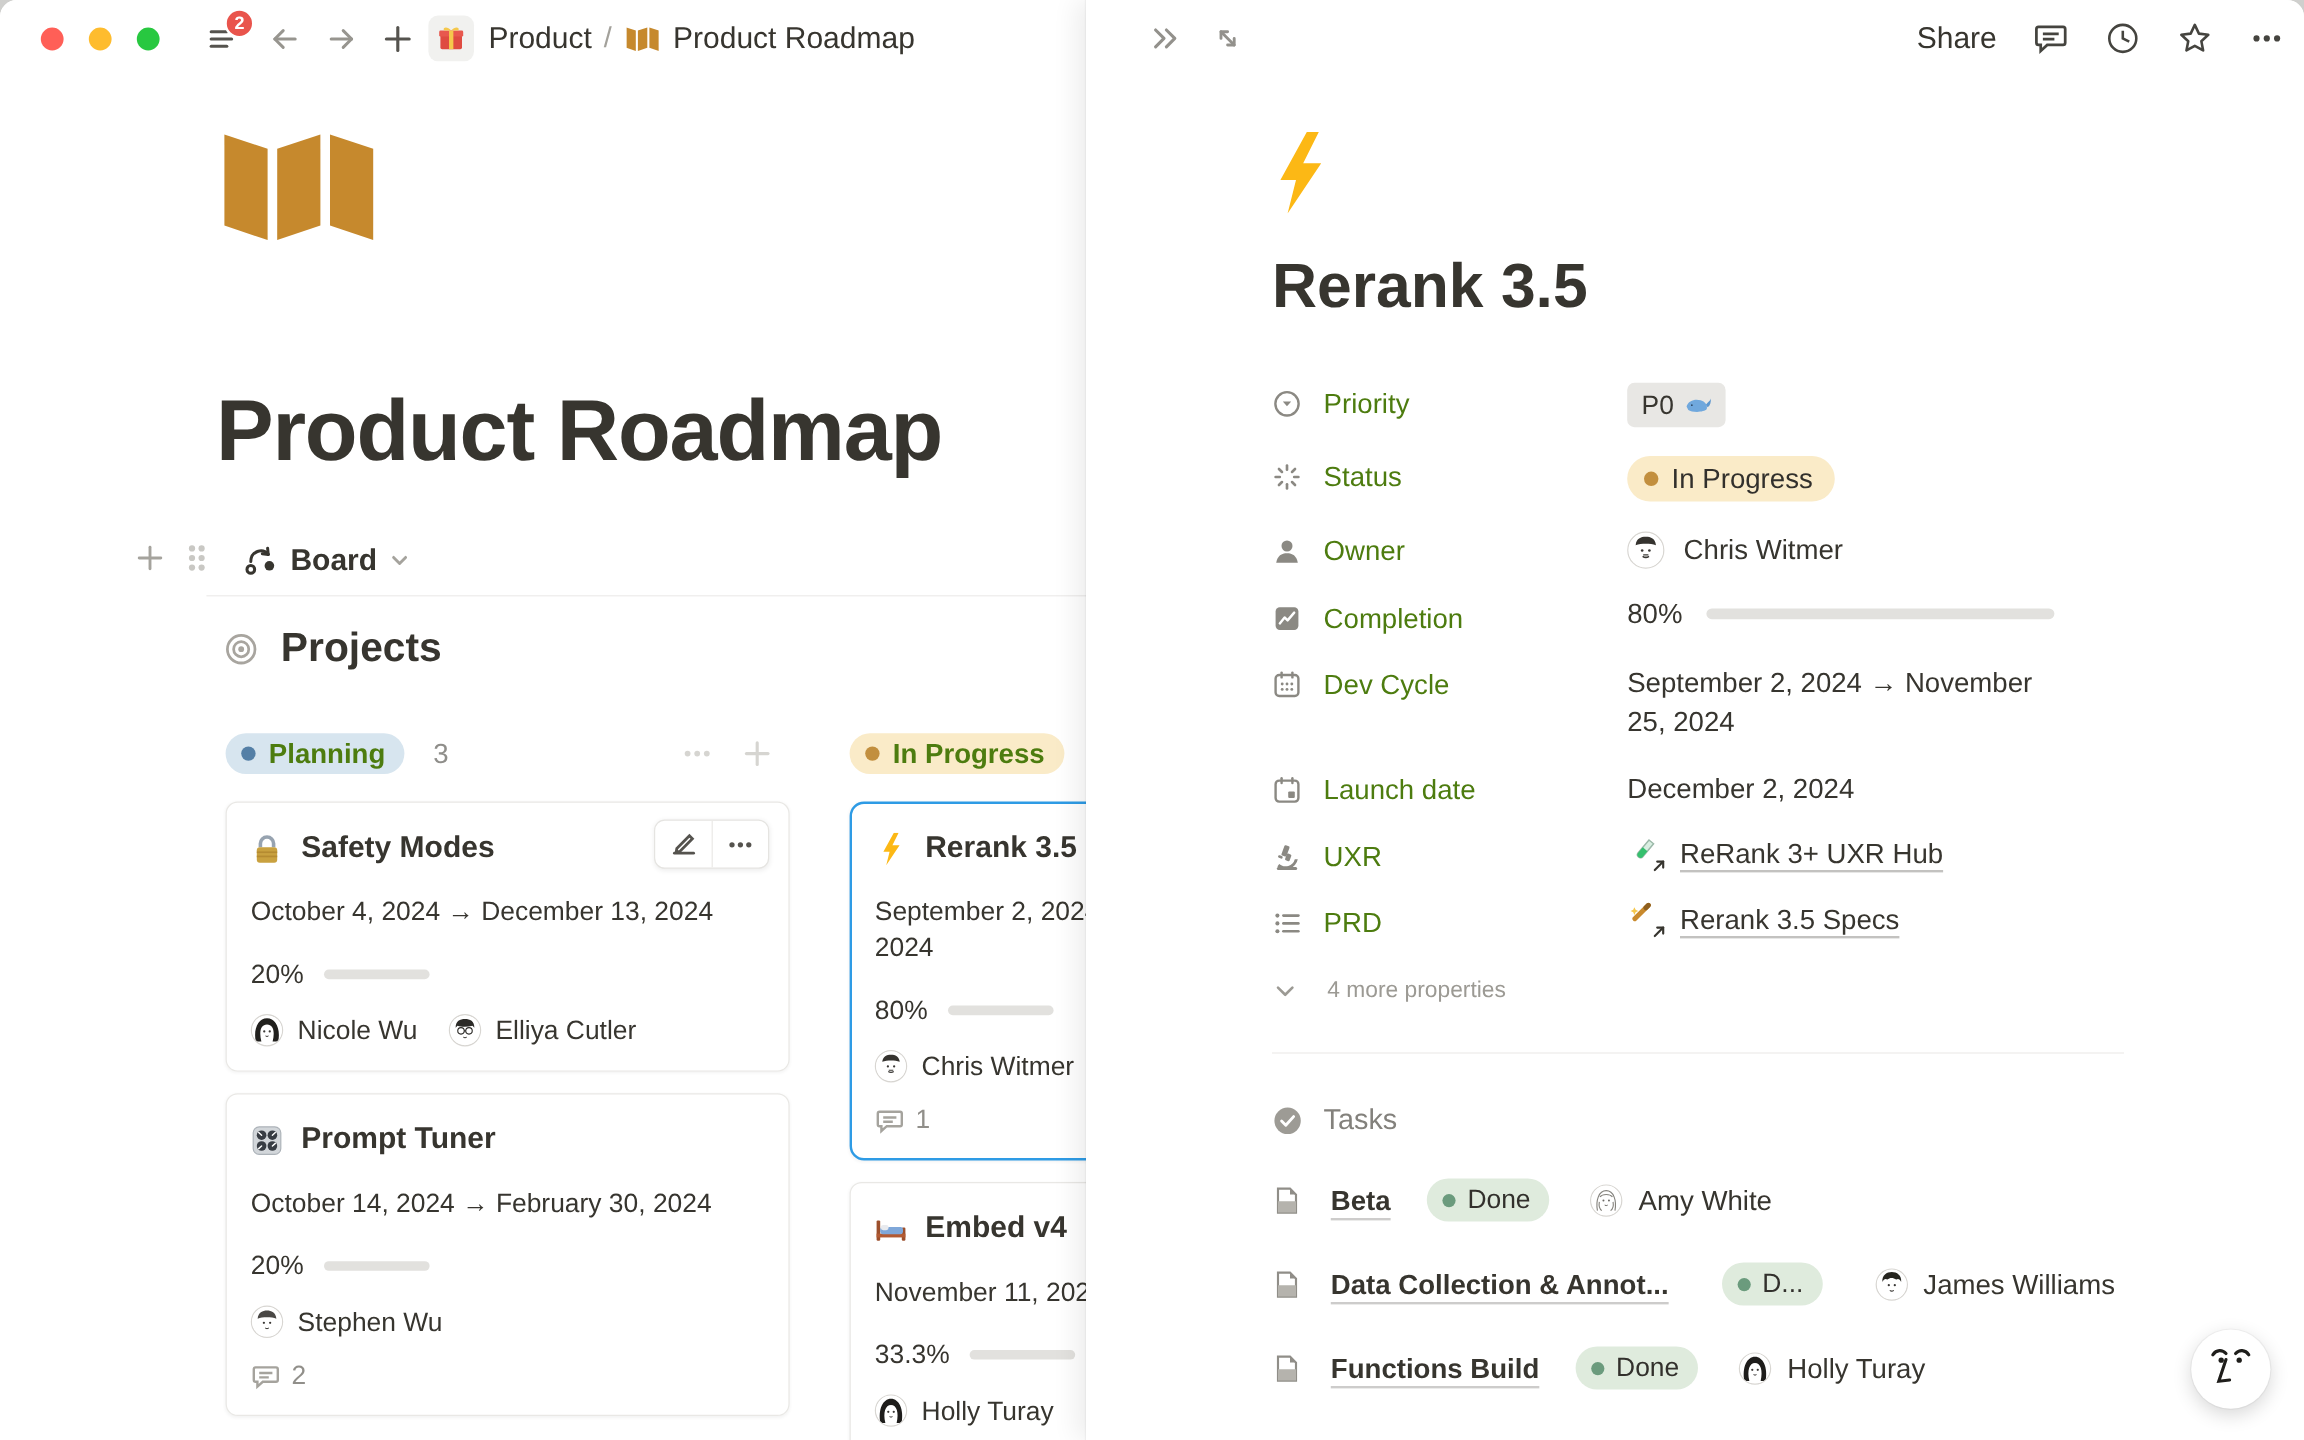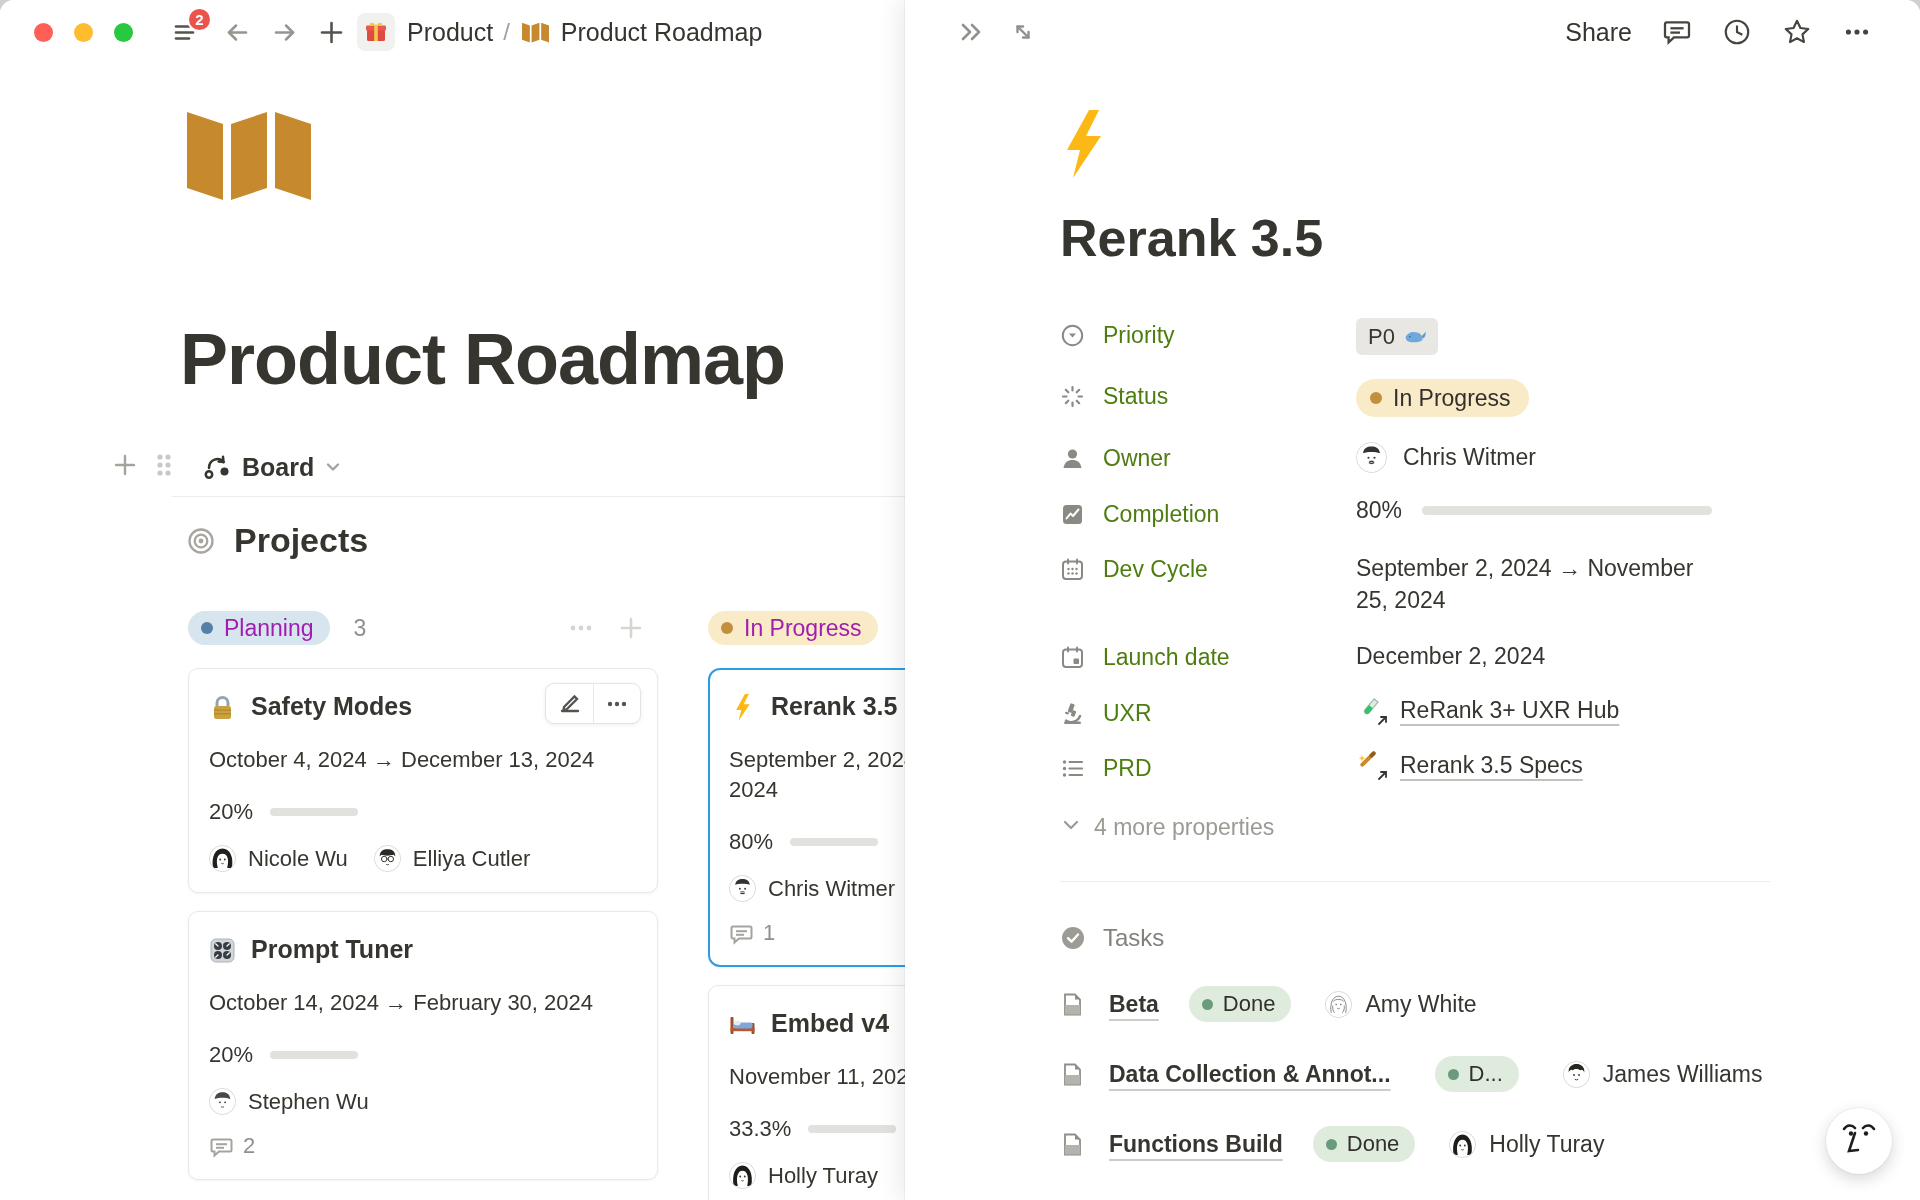--- a/index.html
+++ b/index.html
@@ -27,21 +27,21 @@
   .drag-dots { margin-left:16px; }
   .board-btn { display:flex; align-items:center; margin-left:28px; }
   .board-label { font-size:25px; font-weight:700; margin-left:10px; }
   .toolbar-divider { margin:12px 0 0 172px; height:1px; background:#EDECEA; }
   .projects-row { margin:24px 0 0 186px; display:flex; align-items:center; gap:18px; }
   .projects-title { font-size:34px; font-weight:700; color:#37352F; }
 
   .board { display:flex; margin:50px 0 0 188px; gap:50px; align-items:flex-start; }
   .column { width:470px; flex-shrink:0; }
   .col-head { display:flex; align-items:center; height:36px; margin-bottom:22px; }
-  .group-pill { height:34px; border-radius:17px; display:inline-flex; align-items:center; gap:11px; padding:0 16px 0 13px; font-size:23px; font-weight:400; color:#a21caf; }
+  .group-pill { height:34px; border-radius:17px; display:inline-flex; align-items:center; gap:11px; padding:0 16px 0 13px; font-size:23px; font-weight:700; color:#4d7c0f; }
   .group-pill .dot { width:12px; height:12px; border-radius:50%; }
   .pill-planning { background:#D7E5EF; } .pill-planning .dot { background:#547FA6; }
   .pill-yellow { background:#FAEBC8; } .pill-yellow .dot { background:#C28F3E; }
   .col-count { margin-left:24px; font-size:23px; color:#8F8E8A; }
   .col-controls { margin-left:auto; margin-right:14px; display:flex; align-items:center; gap:24px; }
 
   .card { position:relative; background:#fff; border:1px solid #E9E8E5; border-radius:10px; box-shadow:0 1px 3px rgba(0,0,0,0.05); padding:20px; margin-bottom:18px; }
   .card.selected { border:2px solid #2E9BE5; border-radius:12px; padding:19px; }
   .card-head { display:flex; align-items:flex-end; gap:15px; height:32px; }
   .card-icon { width:27px; height:27px; flex-shrink:0; display:flex; align-items:center; justify-content:center; }
@@ -54,21 +54,21 @@
   .bar { width:88px; height:8px; border-radius:4px; background:#E2E1DE; overflow:hidden; }
   .bar-fill { height:100%; background:#6B9B7D; border-radius:4px; }
   .people-row { margin-top:22px; display:flex; align-items:center; gap:26px; }
   .person { display:flex; align-items:center; gap:12px; font-size:22px; color:#37352F; white-space:nowrap; }
   .avatar { width:27px; height:27px; border-radius:50%; border:1px solid #D8D6D2; background:#fff; flex-shrink:0; overflow:hidden; }
   .avatar svg { display:block; width:100%; height:100%; }
   .comment-row { margin-top:18px; display:flex; align-items:center; gap:9px; font-size:22px; color:#918F8A; }
 
   
   .right-pane { flex:1; position:relative; background:#fff; z-index:3; box-shadow:-8px 0 20px rgba(0,0,0,0.07), -1px 0 0 rgba(0,0,0,0.04); display:flex; flex-direction:column; }
-  .peek-topbar { height:64px; display:flex; align-items:center; padding:0 48px 0 52px; flex-shrink:0; }
+  .peek-topbar { height:64px; display:flex; align-items:center; padding:0 16px 0 52px; flex-shrink:0; }
   .peek-left-icons { display:flex; align-items:center; gap:24px; }
   .peek-right { margin-left:auto; display:flex; align-items:center; gap:30px; }
   .share-label { font-size:25px; color:#37352F; }
   .peek-body { padding:46px 150px 0 155px; overflow:hidden; position:relative; flex:1; }
   .peek-bolt { width:46px; height:68px; }
   .peek-title { margin-top:26px; font-size:52px; font-weight:700; color:#37352F; }
   .props { margin-top:38px; }
   .prop-row { display:flex; align-items:flex-start; padding:12px 0; min-height:48px; }
   .prop-label { width:296px; flex-shrink:0; display:flex; align-items:center; gap:18px; color:#4d7c0f; font-size:23px; padding-top:4px; }
   .prop-label svg { flex-shrink:0; }
@@ -77,21 +77,21 @@
   .p0-pill { background:#E8E7E4; border-radius:6px; height:37px; display:flex; align-items:center; gap:9px; padding:0 12px; font-size:22px; }
   .status-pill { background:#FAEBC8; border-radius:19px; height:38px; display:flex; align-items:center; gap:11px; padding:0 18px 0 14px; font-size:23px; color:#32302C; }
   .status-pill .dot { width:12px; height:12px; border-radius:50%; background:#C28F3E; }
   .owner-avatar { width:31px; height:31px; }
   .pbar { width:290px; height:9px; border-radius:5px; background:#E2E1DE; overflow:hidden; }
   .pbar .bar-fill { border-radius:5px; }
   .wrap340 { max-width:340px; }
   .link-ic { position:relative; width:28px; height:28px; flex-shrink:0; }
   .link-ic .arrow-ov { position:absolute; right:-5px; bottom:-3px; }
   .peek-link { font-weight:500; text-decoration:underline; text-decoration-thickness:1.5px; text-decoration-color:rgba(55,53,47,0.30); text-underline-offset:6px; color:#37352F; }
-  .more-props { margin-top:20px; display:flex; align-items:flex-start; gap:12px; font-size:23px; color:#9C9A94; }
+  .more-props { margin-top:20px; display:flex; align-items:center; gap:24px; font-size:19px; color:#9C9A94; }
   .sect-divider { margin-top:40px; height:1px; background:#EDECEA; }
   .tasks-head { margin-top:42px; display:flex; align-items:center; gap:17px; font-size:24px; color:#83817C; }
   .task-row { margin-top:34px; display:flex; align-items:center; }
   .task-name { margin-left:24px; font-size:23px; font-weight:700; color:#37352F; text-decoration:underline; text-decoration-thickness:1.5px; text-decoration-color:rgba(55,53,47,0.25); text-underline-offset:7px; white-space:nowrap; }
   .done-pill { margin-left:30px; background:#DFEBDD; border-radius:18px; height:36px; display:flex; align-items:center; gap:10px; padding:0 16px 0 13px; font-size:22px; color:#32302C; }
   .done-pill .dot { width:11px; height:11px; border-radius:50%; background:#6B9B7D; }
   .assignee { display:flex; align-items:center; gap:13px; font-size:23px; color:#37352F; }
   .ml34 { margin-left:34px;align-items:center; } .ml44 { margin-left:44px; }
   .ai-fab { position:absolute; right:28px; bottom:26px; width:66px; height:66px; border-radius:50%; background:#fff; box-shadow:0 5px 16px rgba(0,0,0,0.16), 0 0 0 1px rgba(0,0,0,0.04); display:flex; align-items:center; justify-content:center; }
 </style>

